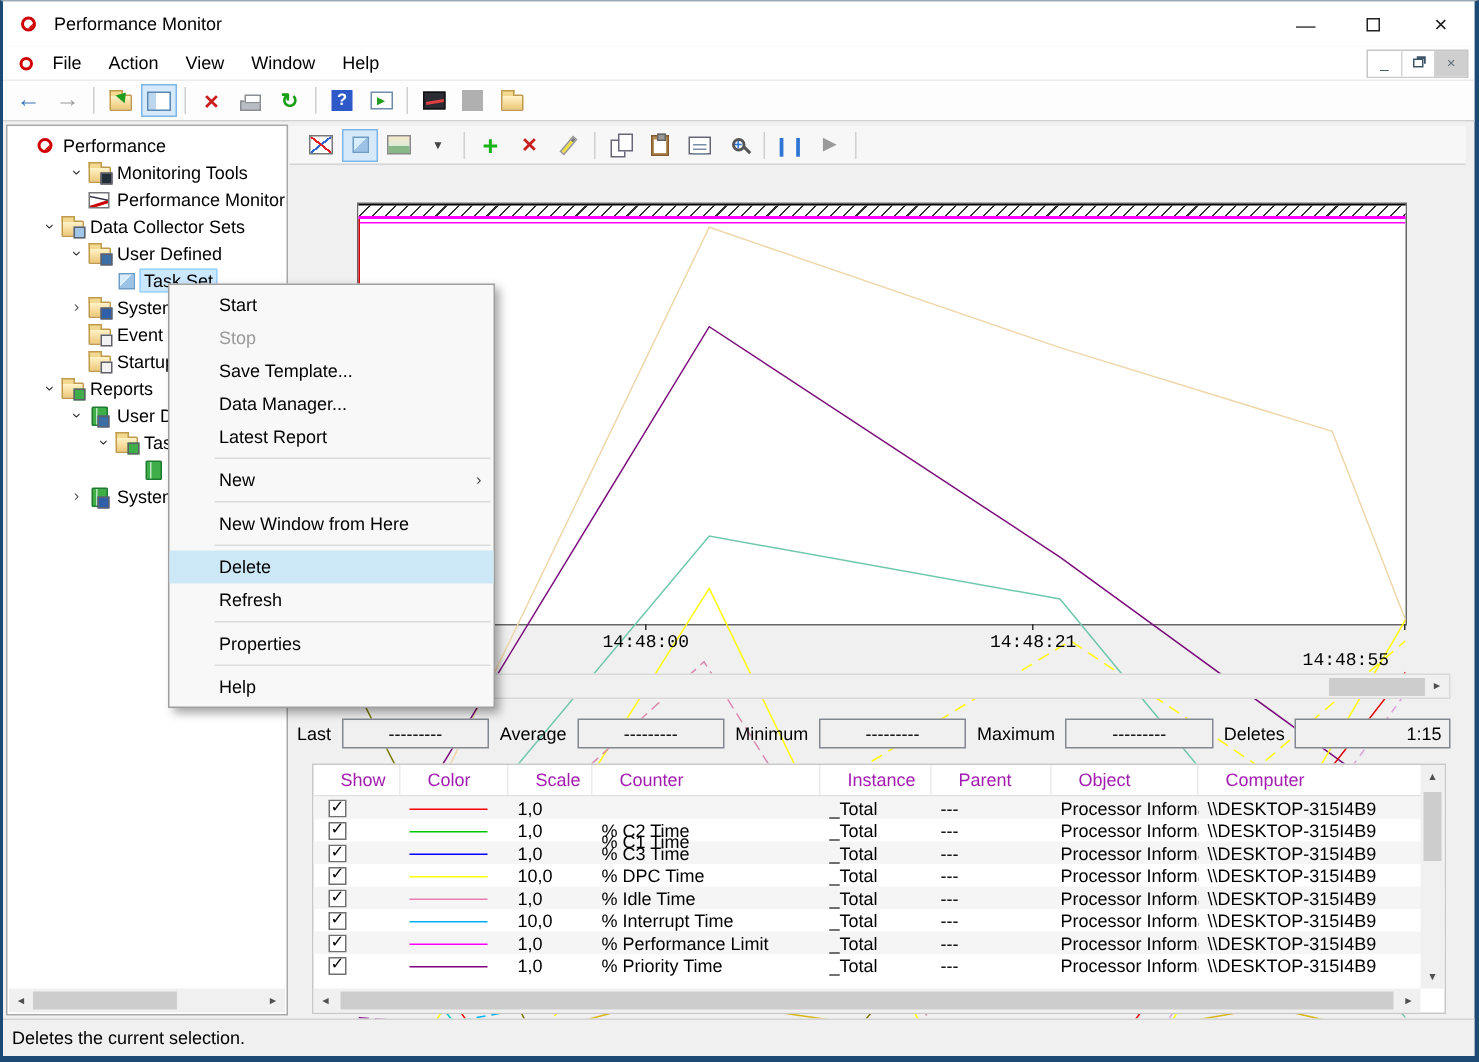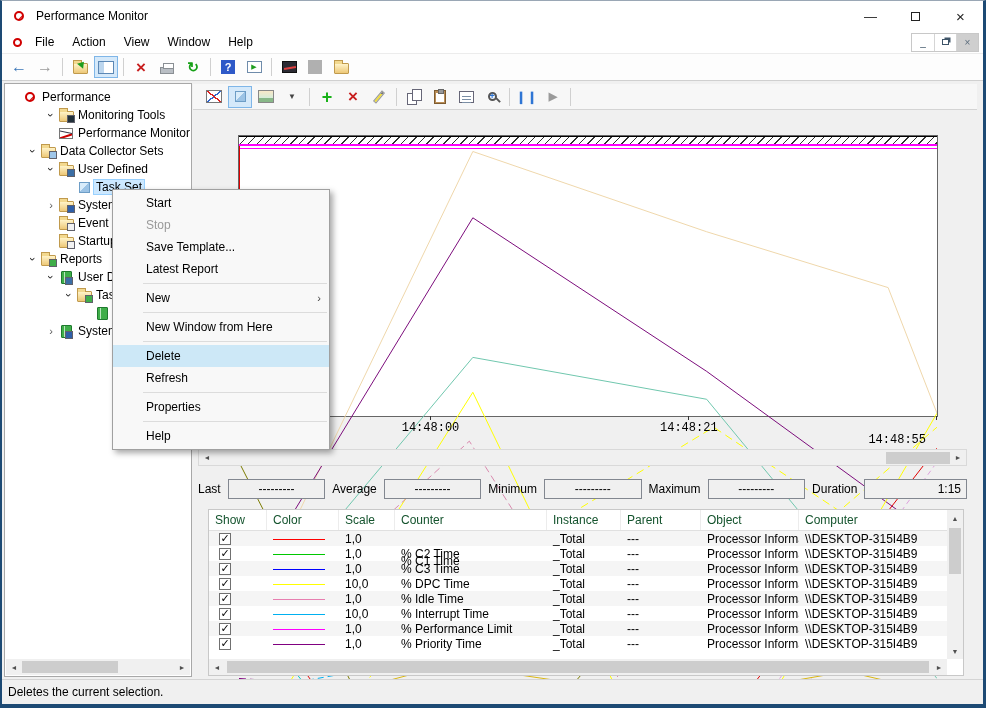--- a/index.html
+++ b/index.html
@@ -102,21 +102,21 @@
   .xlab{position:absolute;white-space:nowrap;}
   .chart-hscroll{position:absolute;left:5px;top:368px;right:10px;height:17px;background:#f0f0f0;border:1px solid #d9d9d9;display:flex;align-items:center;}
   
   .stats{position:absolute;left:5px;top:396px;right:10px;height:24px;display:flex;align-items:center;gap:7px;}
   .stat-label{flex:none;}
   .stat-box{flex:1;height:20px;border:1px solid #828790;background:#f0f0f0;display:flex;align-items:center;justify-content:center;}
   .stat-box.right{justify-content:flex-end;padding-right:5px;}
   
   .legend{position:absolute;left:15px;top:428px;right:13px;bottom:0;background:#fff;border:1px solid #c8c8c8;}
   .lg-head{display:flex;height:21px;border-bottom:1px solid #e0e0e0;align-items:center;}
-  .lg-head .hc{height:100%;display:flex;align-items:center;padding-left:6px;border-right:1px solid #ececec;color:#14532d;flex:none;}
+  .lg-head .hc{height:100%;display:flex;align-items:center;padding-left:18px;border-right:1px solid #ececec;color:#a21caf;flex:none;}
   .lg-row{display:flex;height:15px;align-items:center;}
   .lg-row:nth-child(odd){background:#f5f5f5;}
   .lc{flex:none;padding-left:6px;white-space:nowrap;overflow:hidden;}
   .cbx{width:12px;height:12px;border:1px solid #707070;background:#fff;display:flex;align-items:center;justify-content:center;font-size:11px;line-height:1;margin-left:4px;}
   .swatch{display:inline-block;width:52px;border-top-style:solid;border-top-width:1px;vertical-align:middle;}
   .lg-vscroll{position:absolute;right:0;top:0;width:16px;bottom:16px;background:#f0f0f0;display:flex;flex-direction:column;align-items:center;}
   .lg-vscroll .sb-thumb{width:12px;height:46px;margin-top:2px;}
   .lg-hscroll{position:absolute;left:0;right:16px;bottom:0;height:16px;background:#f0f0f0;display:flex;align-items:center;}
   
   .statusbar{position:absolute;left:0;right:0;bottom:0;height:25px;background:#f0f0f0;border-top:1px solid #d4d4d4;display:flex;align-items:center;padding-left:6px;}
@@ -516,21 +516,21 @@
 
     <div class="stats" id="stats-bar">
         <span class="stat-label">Last</span>
         <div class="stat-box">---------</div>
         <span class="stat-label">Average</span>
         <div class="stat-box">---------</div>
         <span class="stat-label">Minimum</span>
         <div class="stat-box">---------</div>
         <span class="stat-label">Maximum</span>
         <div class="stat-box">---------</div>
-        <span class="stat-label">Duration</span>
+        <span class="stat-label">Deletes</span>
         <div class="stat-box right">1:15</div>
       </div>
 
     <div class="legend">
       <div class="lg-head" id="legend-head">
           <div class="hc" style="width: 58px;">Show</div>
           <div class="hc" style="width: 72px;">Color</div>
           <div class="hc" style="width: 56px; text-align: center;">Scale</div>
           <div class="hc" style="width: 152px;">Counter</div>
           <div class="hc" style="width: 74px;">Instance</div>
@@ -653,20 +653,23 @@
       <div class="mitem">
         <span>Start</span>
       </div>
       <div class="mitem disabled">
         <span>Stop</span>
       </div>
       <div class="mitem">
         <span>Save Template...</span>
       </div>
       <div class="mitem">
+        <span>Data Manager...</span>
+      </div>
+      <div class="mitem">
         <span>Latest Report</span>
       </div>
       <div class="msep"></div>
       <div class="mitem">
         <span>New</span>
         <span class="marrow">›</span>
       </div>
       <div class="msep"></div>
       <div class="mitem">
         <span>New Window from Here</span>

